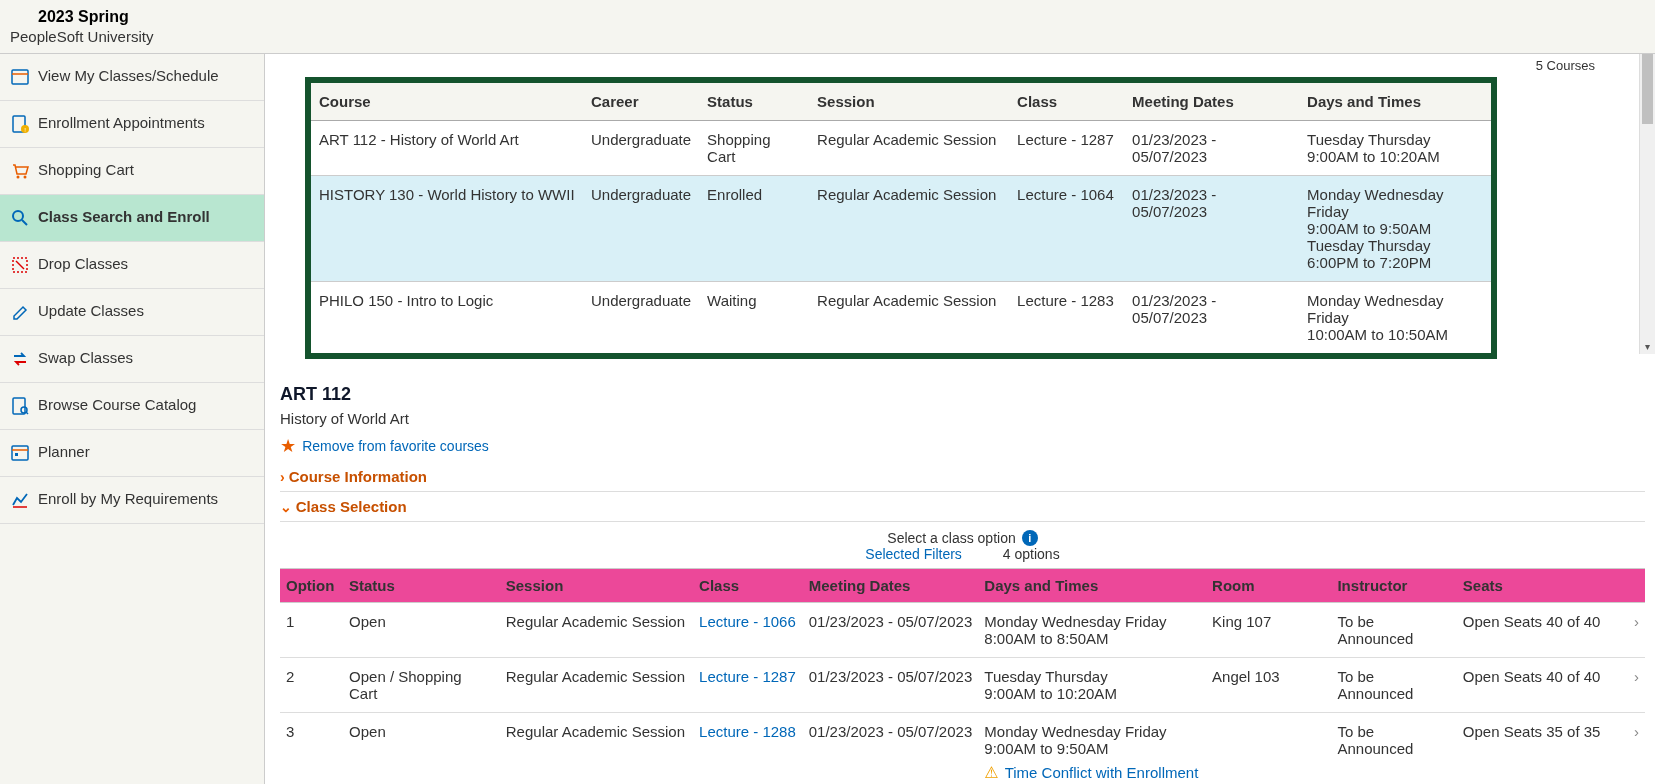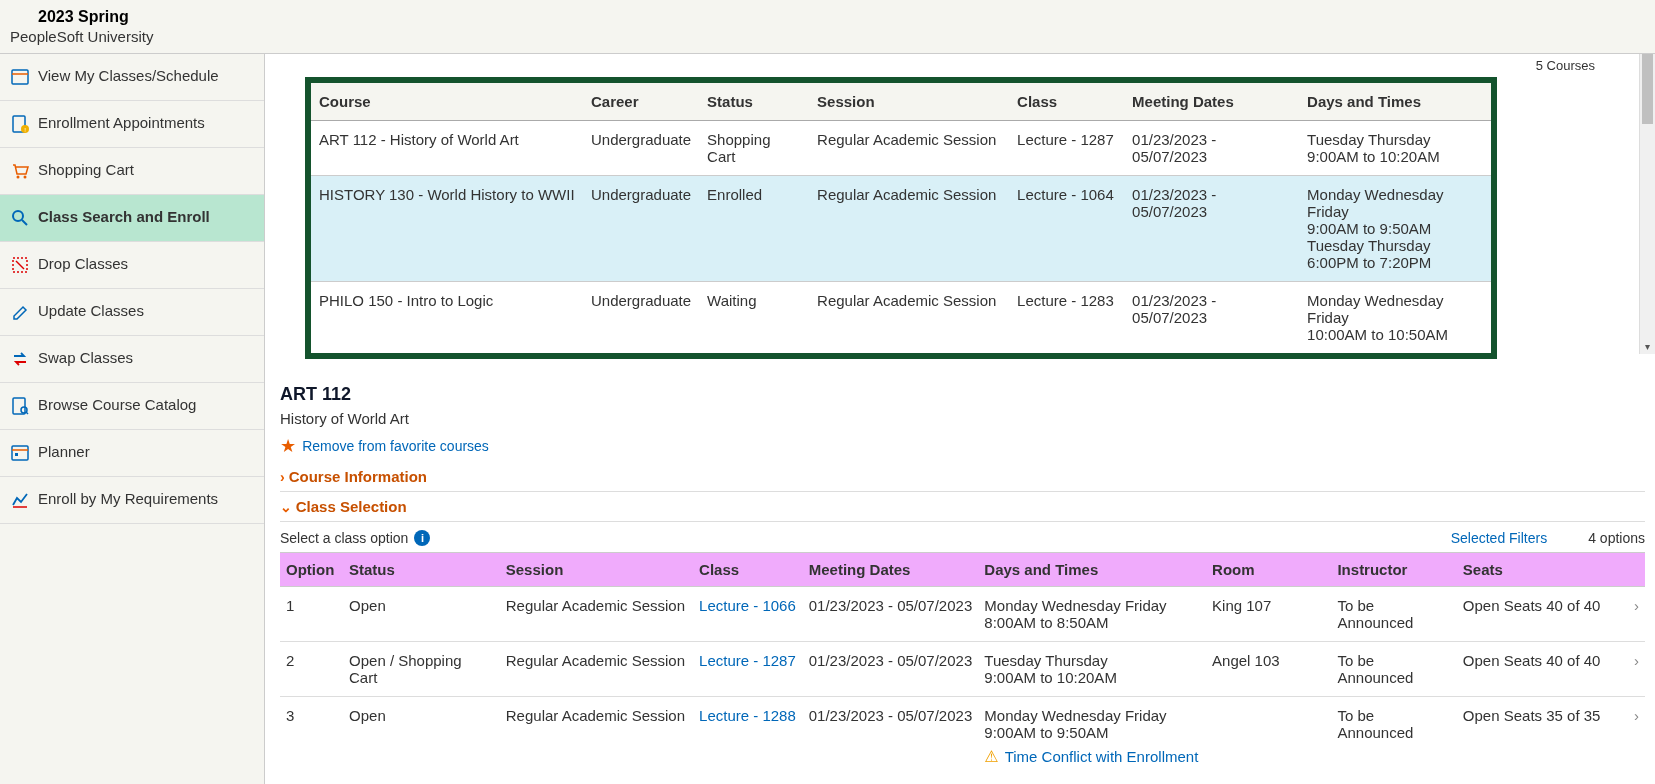--- a/index.html
+++ b/index.html
@@ -30,26 +30,26 @@
 .col-times { width: 195px; }
 .course-head { margin: 25px 0 0 0; padding-left: 0; }
 .course-code { font-weight: bold; font-size: 18px; color: #0f172a; margin-left: 0; }
 .course-desc { font-size: 15px; margin-top: 5px; }
 .fav-line { display: flex; align-items: center; gap: 6px; margin: 8px 0 5px 0; }
 .star { color: #e85d00; font-size: 18px; }
 .link { color: #0067b8; cursor: pointer; }
 .section-row { display: flex; align-items: center; gap: 4px; padding: 6px 0; border-bottom: 1px solid #ddd; cursor: pointer; }
 .section-row .chev { color: #e85d00; font-size: 14px; font-weight: bold; }
 .section-row .ttl { color: #c75000; font-weight: bold; font-size: 15px; }
-.select-bar { display: flex; justify-content: space-between; align-items: center; padding: 8px 0 6px 0; }
+.select-bar { display: flex; justify-content: space-between; align-items: center; padding: 8px 0 6px 0; flex-direction: column; }
 .select-bar-left { display: flex; align-items: center; gap: 6px; font-size: 14px; }
 .info-icon { width: 16px; height: 16px; border-radius: 50%; background: #0067b8; color: #fff; font-size: 11px; font-weight: bold; display: inline-flex; align-items: center; justify-content: center; }
 .select-bar-right { display: flex; align-items: center; gap: 14px; font-size: 14px; }
 .options-table { width: 100%; border-collapse: collapse; border-top: 1px solid #ccc; }
-.options-table th { text-align: left; font-weight: bold; padding: 8px 6px; font-size: 15px; background: #f0abfc; border-bottom: 1px solid #ccc; }
+.options-table th { text-align: left; font-weight: bold; padding: 8px 6px; font-size: 15px; background: #ec4899; border-bottom: 1px solid #ccc; }
 .options-table td { padding: 10px 6px; vertical-align: top; font-size: 15px; border-top: 1px solid #ddd; }
 .options-table tr:first-child td { border-top: none; }
 .o-opt { width: 60px; }
 .o-status { width: 150px; }
 .o-session { width: 185px; }
 .o-class { width: 105px; }
 .o-dates { width: 168px; }
 .o-times { width: 218px; }
 .o-room { width: 120px; }
 .o-instr { width: 120px; }

